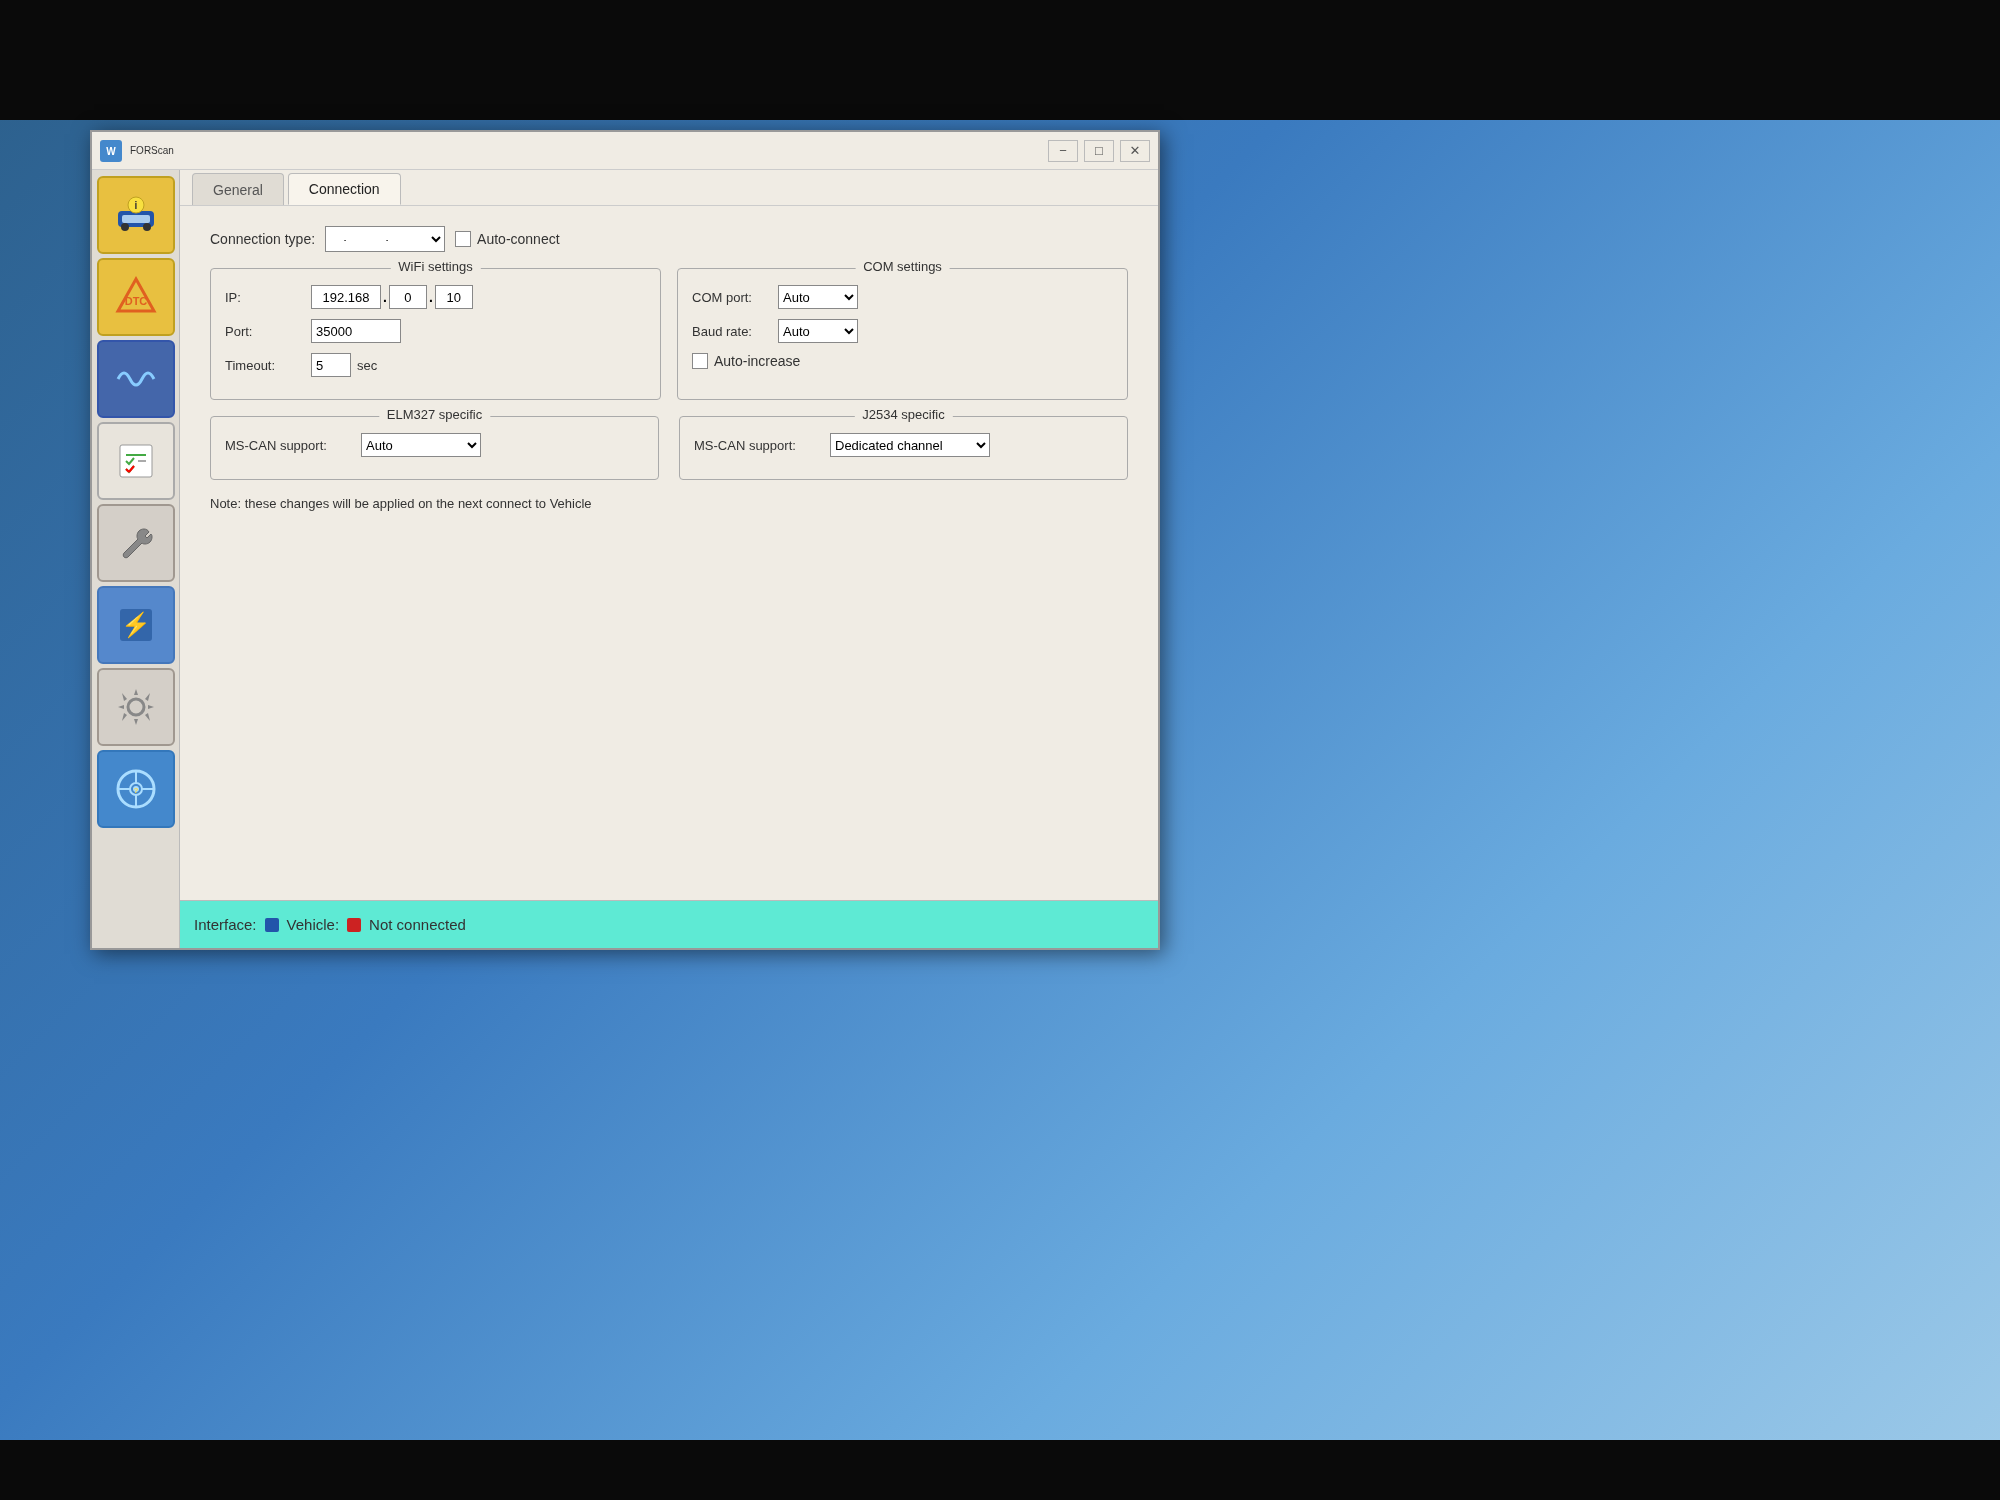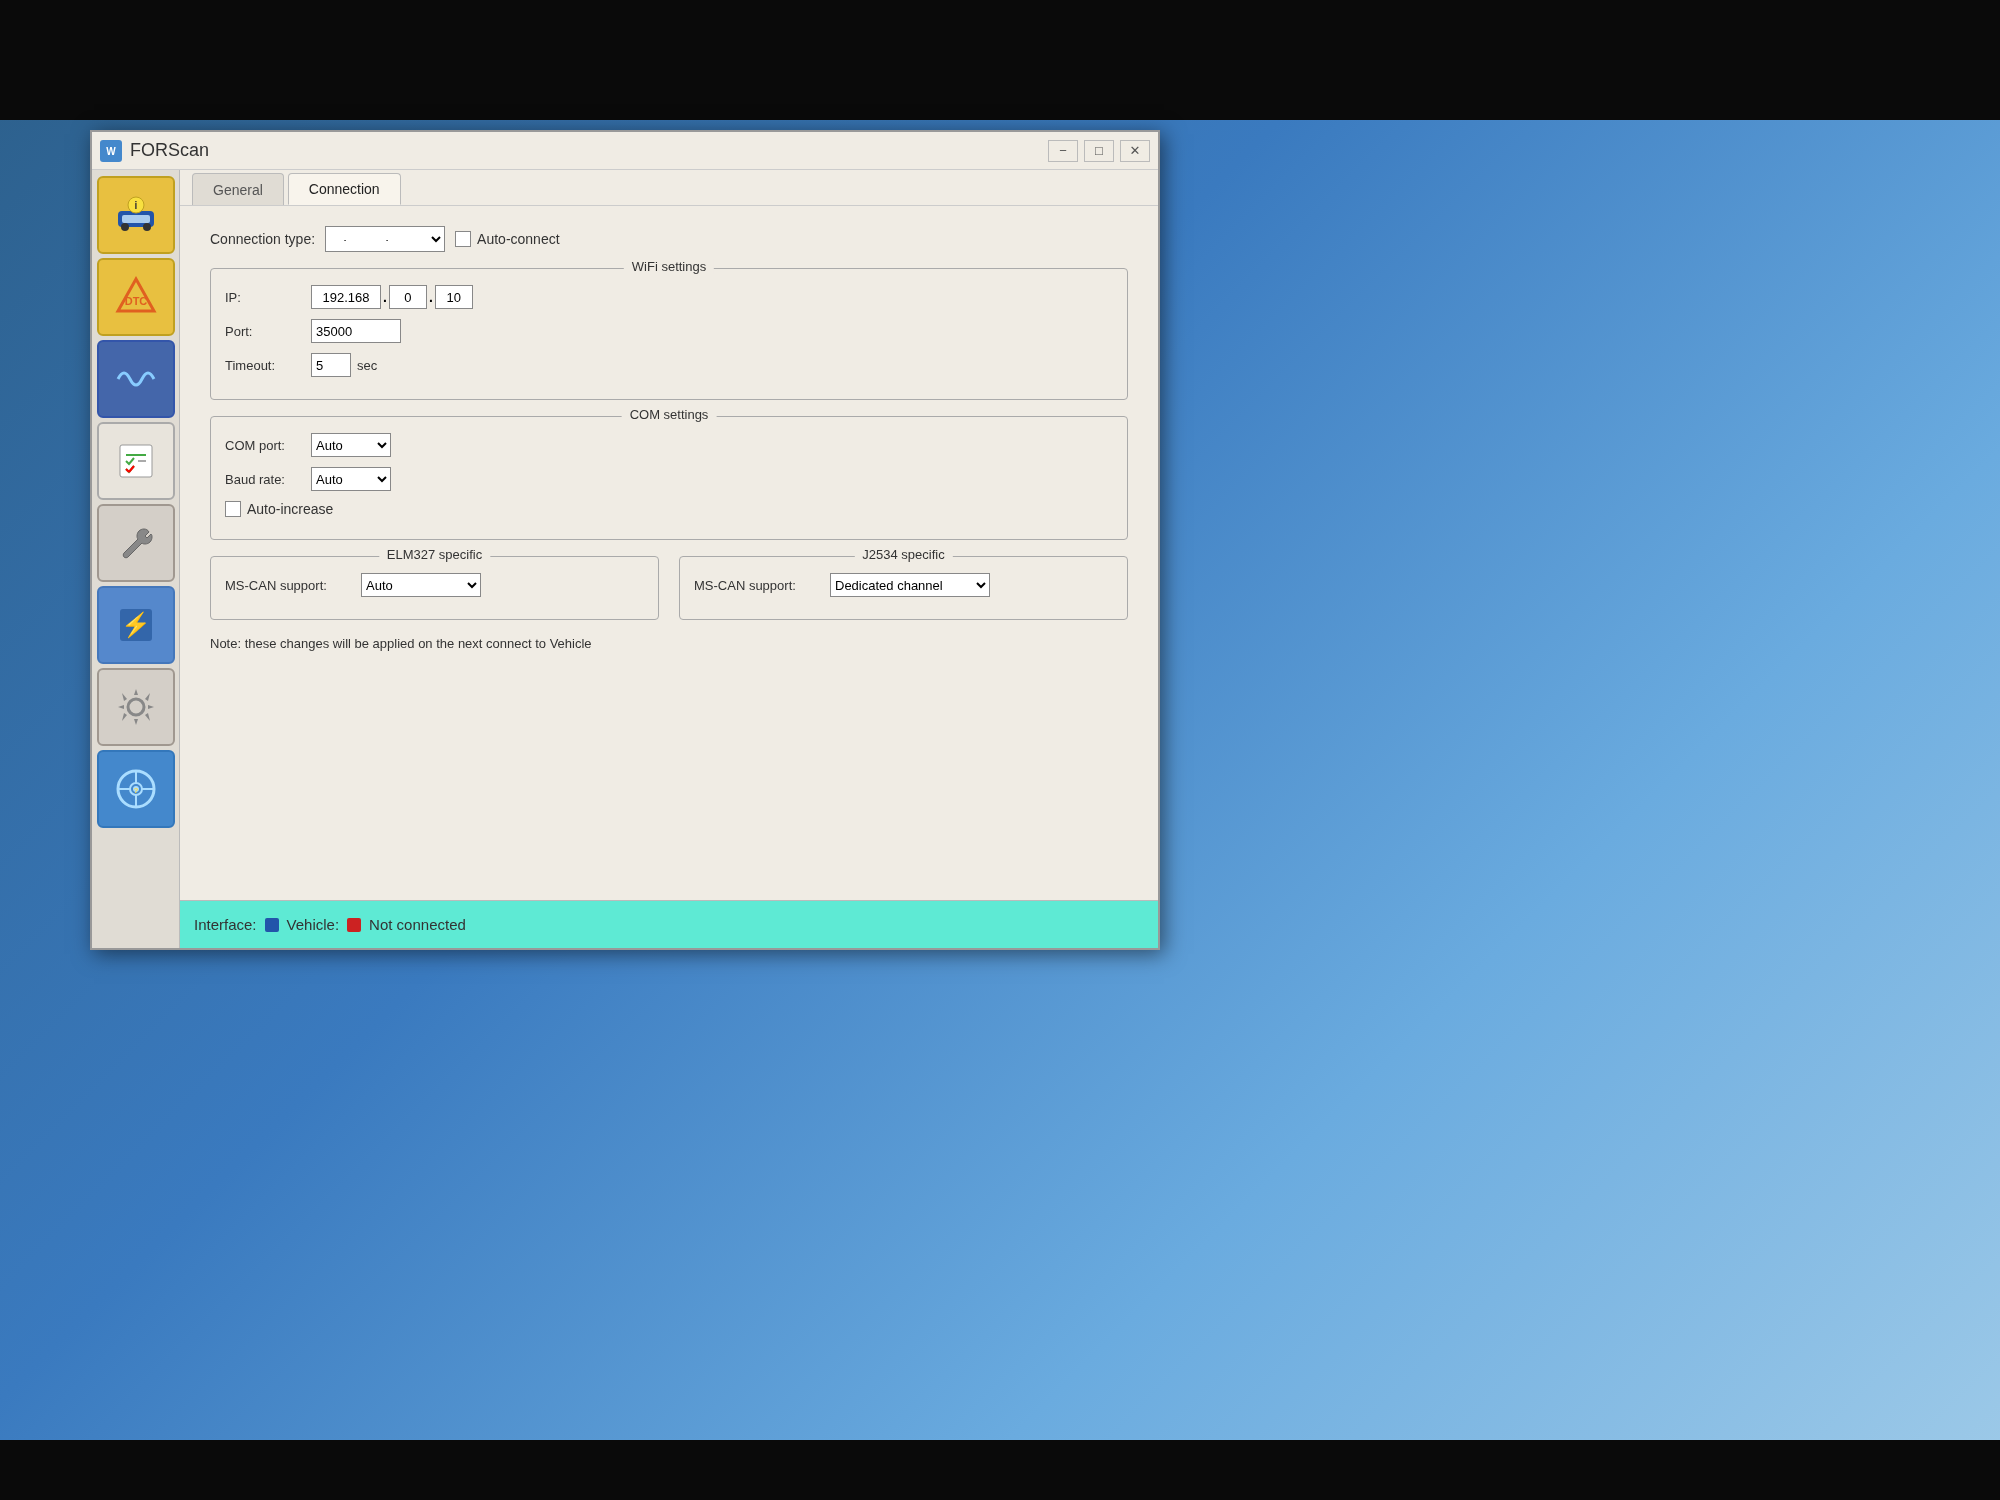--- a/index.html
+++ b/index.html
@@ -78,21 +78,21 @@
       background: #4488cc;
       border-radius: 3px;
       display: flex;
       align-items: center;
       justify-content: center;
       font-size: 14px;
       color: white;
       font-weight: bold;
     }
     .title-bar-text {
-      font-size: 18px;
+      font-size: 10px;
       color: #333;
       font-weight: normal;
     }
     .title-bar-controls {
       position: absolute;
       right: 8px;
       top: 50%;
       transform: translateY(-50%);
       display: flex;
       gap: 6px;
@@ -217,21 +217,20 @@
       border: 1px solid #888;
       padding: 0 6px;
       cursor: pointer;
     }
 
     
     .two-col {
       display: flex;
       gap: 16px;
       margin-bottom: 16px;
-      flex-direction: column;
     }
     .col-panel {
       flex: 1;
       border: 1px solid #aaa;
       border-radius: 4px;
       position: relative;
       padding: 16px 14px 12px 14px;
     }
 
     .inner-row {

